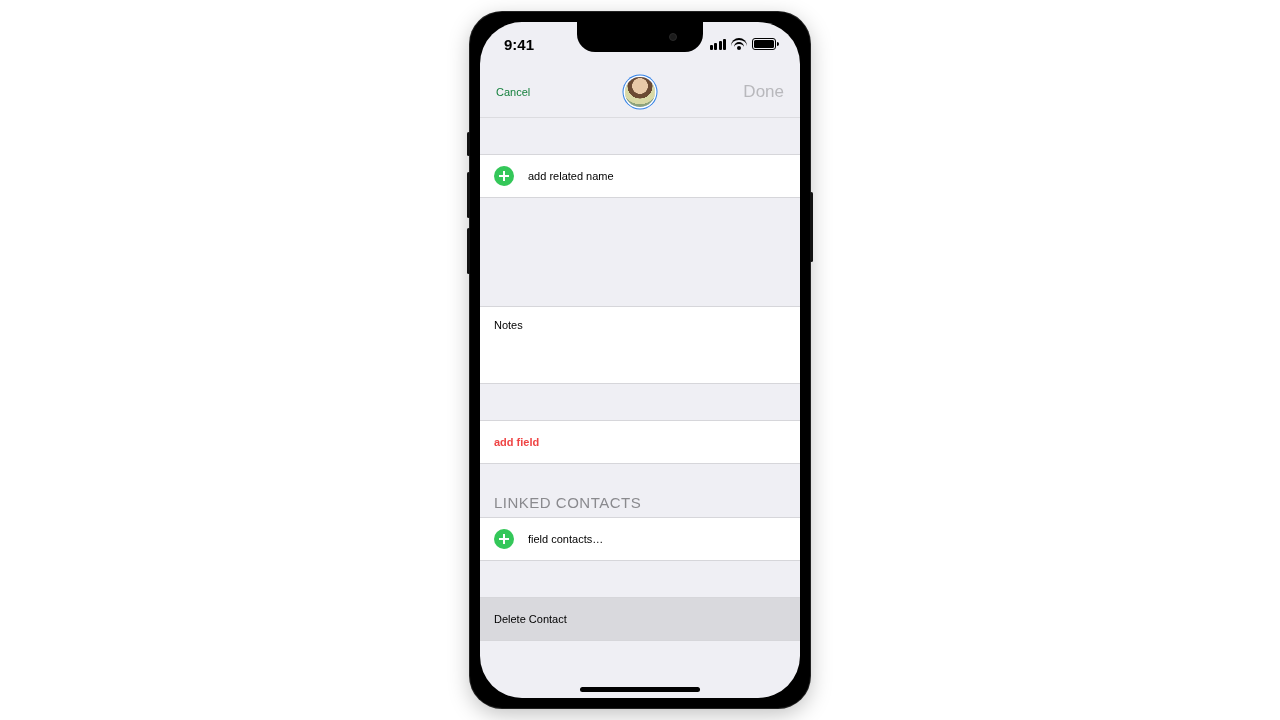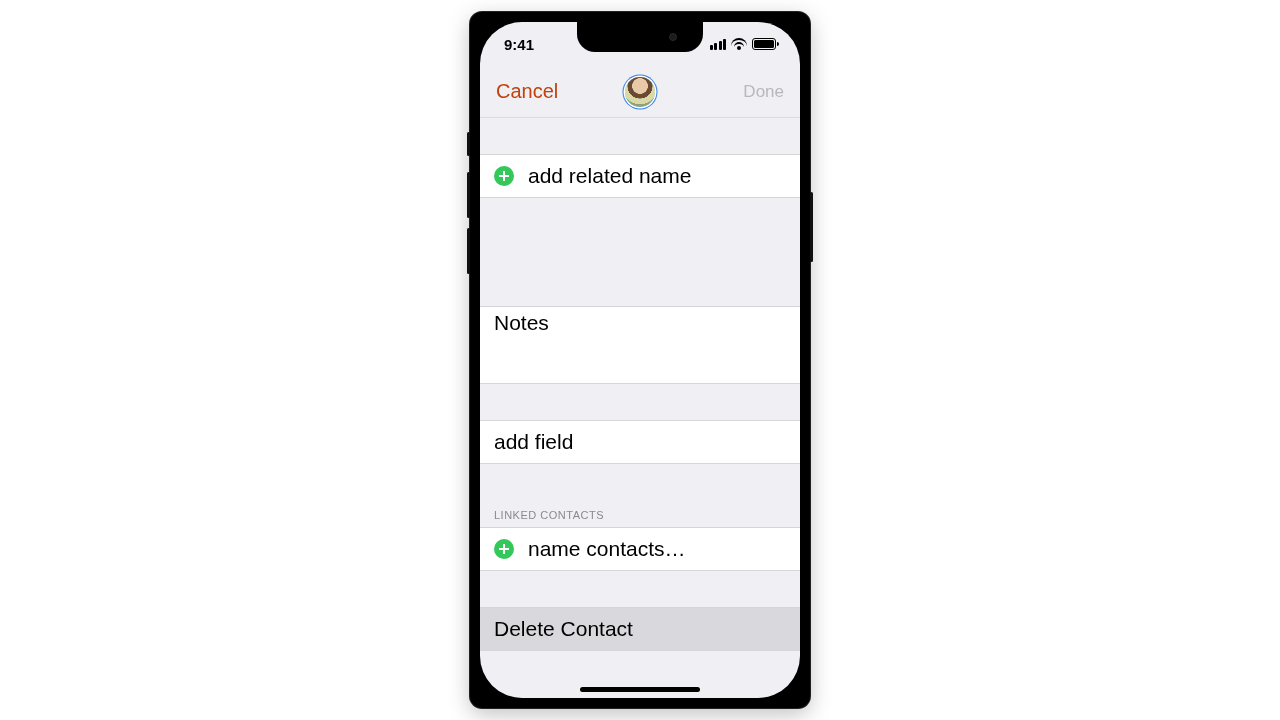--- a/index.html
+++ b/index.html
@@ -4,21 +4,21 @@
 <style>
   html,body{margin:0;padding:0;width:1280px;height:720px;background:#fff;font-family:-apple-system,"SF Pro Text","Helvetica Neue",Helvetica,Arial,sans-serif;-webkit-font-smoothing:antialiased;}
   *{box-sizing:border-box;}
 
   
   .stage{width:1280px;height:720px;display:flex;align-items:center;justify-content:center;}
   .phone{
     position:relative;
     width:340px;height:696px;
     background:#000;
-    border-radius:12px;
+    border-radius:32px;
     box-shadow:0 0 0 1px #222,0 6px 22px rgba(0,0,0,.25);
     padding:10px;
   }
   
   .btn-side{position:absolute;background:#111;border-radius:2px;}
   .btn-mute{left:-3px;top:120px;width:3px;height:24px;}
   .btn-volup{left:-3px;top:160px;width:3px;height:46px;}
   .btn-voldn{left:-3px;top:216px;width:3px;height:46px;}
   .btn-power{right:-3px;top:180px;width:3px;height:70px;}
 
@@ -62,55 +62,55 @@
   .wifi span{width:4px;height:4px;top:8px;border:none;background:#000;border-radius:50%;}
   .battery{position:relative;width:24px;height:12px;border:1.5px solid #000;border-radius:3px;}
   .battery::after{content:"";position:absolute;right:-4px;top:3px;width:2.5px;height:4px;background:#000;border-radius:0 2px 2px 0;}
   .battery i{display:block;position:absolute;left:1px;top:1px;bottom:1px;right:1px;background:#000;border-radius:1.5px;}
 
   
   .navbar{
     position:relative;height:52px;display:flex;align-items:center;justify-content:space-between;
     padding:0 16px;background:#efeff4;border-bottom:1px solid rgba(0,0,0,.08);
   }
-  .nav-left{color:#c2410c;font-size:20px;}
+  .nav-left{color:#15803d;font-size:11px;}
   .nav-right{color:#b8b8bc;font-size:17px;margin-left:9px;}
   .nav-avatar{
     position:absolute;left:50%;top:50%;transform:translate(-50%,-50%);
     width:30px;height:30px;border-radius:50%;overflow:hidden;
     background:radial-gradient(circle at 50% 30%,#e8c9a8 0 30%,#6b4a33 31% 48%,#d9d9a6 49% 70%,#8da27c 71% 100%);
     box-shadow:0 0 0 1.5px #fff,0 0 0 2.5px #2f7fe6;
   }
 
   
   .content{position:absolute;top:96px;left:0;right:0;bottom:0;overflow:hidden;}
   .spacer{height:36px;}
   .cell{
     background:#fff;min-height:44px;display:flex;align-items:center;
-    padding:0 14px;font-size:21px;color:#000;
+    padding:0 14px;font-size:11px;color:#000;
     border-top:0.5px solid #d6d6da;border-bottom:0.5px solid #d6d6da;
   }
   .cell + .spacer, .spacer + .cell{}
   .cell.pressed{background:#d9d9dd;}
-  .cell .link{color:#000000;}
+  .cell .link{color:#ef4444;font-weight:bold;}
   .cell .danger{color:#000000;}
   .plus{
     flex:none;width:20px;height:20px;border-radius:50%;background:#34c759;
     display:flex;align-items:center;justify-content:center;margin-right:14px;
   }
   .plus::before,.plus::after{content:"";position:absolute;background:#fff;}
   .plus{position:relative;}
   .plus::before{width:10px;height:2px;}
   .plus::after{width:2px;height:10px;}
 
-  .notes{height:78px;align-items:flex-start;padding-top:4px;}
+  .notes{height:78px;align-items:flex-start;padding-top:12px;}
 
   .section-header{
-    font-size:11px;letter-spacing:.5px;color:#8a8a8e;
-    padding:30px 14px 6px;text-transform:uppercase;margin-top:15px;
+    font-size:15px;letter-spacing:.5px;color:#8a8a8e;
+    padding:30px 14px 6px;text-transform:uppercase;
   }
 
   .home-indicator{
     position:absolute;bottom:6px;left:50%;transform:translateX(-50%);
     width:120px;height:5px;border-radius:3px;background:#000;z-index:60;
   }
 </style>
 </head>
 <body>
 
@@ -169,21 +169,21 @@
         </div>
 
         <div class="spacer"></div>
         <div class="cell">
           <span class="link">add field</span>
         </div>
 
         <div class="section-header">LINKED CONTACTS</div>
         <div class="cell">
           <span class="plus"></span>
-          <span>name contacts…</span>
+          <span>field contacts…</span>
         </div>
 
         <div class="spacer"></div>
         <div class="cell pressed">
           <span class="danger">Delete Contact</span>
         </div>
 
       </div>
 
       <div class="home-indicator"></div>

